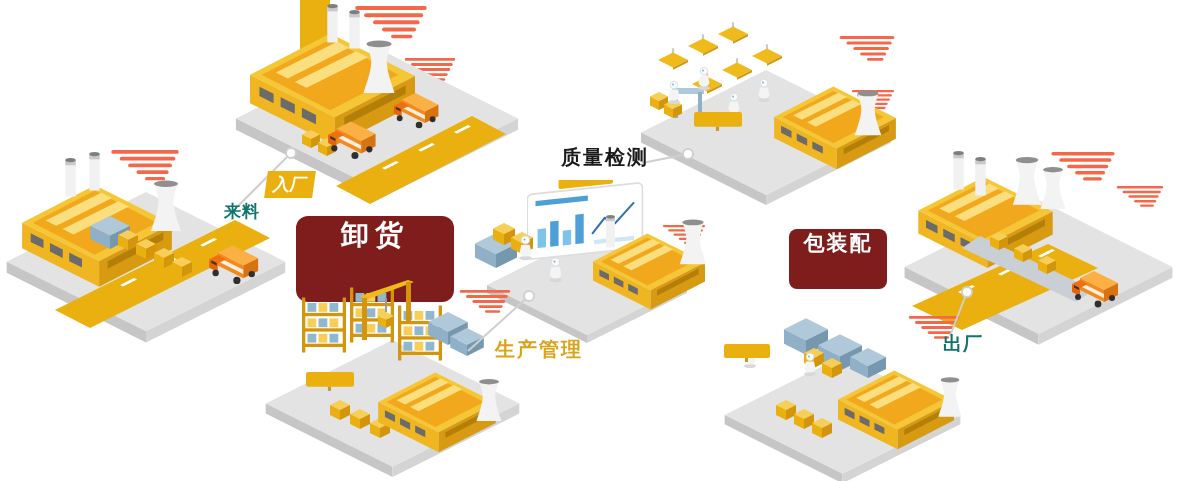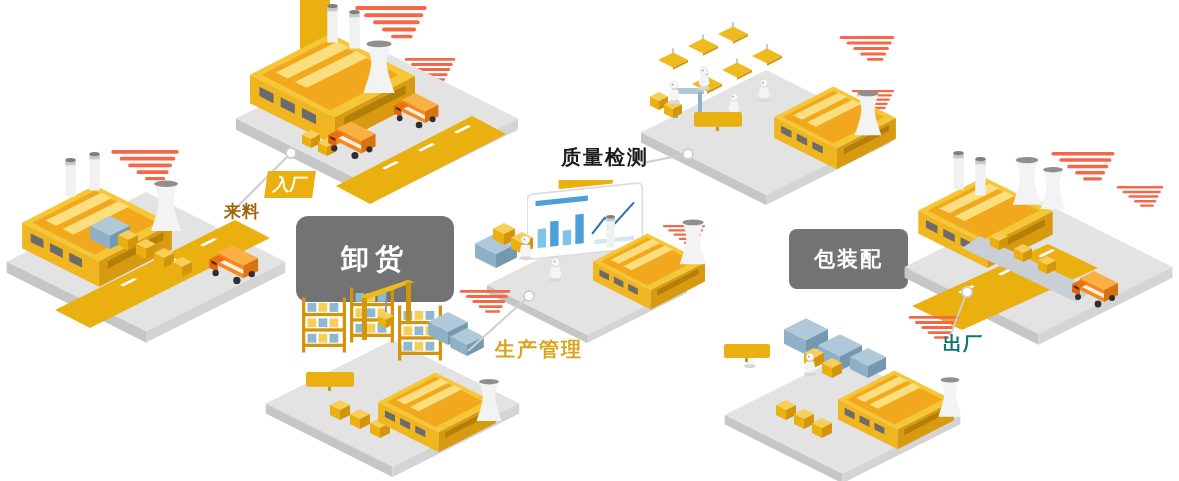--- a/index.html
+++ b/index.html
@@ -1,28 +1,28 @@
 <!DOCTYPE html>
 <html><head>
 <meta charset="utf-8">
 <style>
   html,body{margin:0;padding:0;background:#ffffff;}
   #stage{position:relative;width:1179px;height:481px;background:#ffffff;overflow:hidden;
          font-family:"Liberation Sans",sans-serif;}
   #scenes-svg{position:absolute;left:0;top:0;z-index:2;}
-  .plate{position:absolute;z-index:1;display:flex;align-items:center;justify-content:center;
-         background:#737373;color:#ffffff;font-weight:700;}
+  .plate{position:absolute;z-index:1;display:flex;align-items:flex-start;justify-content:center;
+         background:#7f1d1d;color:#ffffff;font-weight:700;}
   .plate-unloading{left:296px;top:216px;width:158px;height:86px;border-radius:12px;
                    font-size:28px;letter-spacing:6px;}
-  .plate-packaging{left:789px;top:229px;width:119px;height:60px;border-radius:8px;
+  .plate-packaging{left:789px;top:229px;width:98px;height:60px;border-radius:8px;
                    font-size:21px;letter-spacing:2px;}
   .lbl{position:absolute;z-index:5;font-weight:700;white-space:nowrap;}
   .lbl-incoming-gate{left:266px;top:171px;font-size:17px;color:#ffffff;background:#EAB00F;
                      padding:2px 7px;transform:skewX(-8deg);}
-  .lbl-incoming-material{left:224px;top:200px;font-size:17px;color:#a16207;letter-spacing:1px;}
+  .lbl-incoming-material{left:224px;top:200px;font-size:17px;color:#0f766e;letter-spacing:1px;}
   .lbl-quality{left:561px;top:144px;font-size:20px;color:#1A1A1A;letter-spacing:2px;}
   .lbl-production{left:495px;top:336px;font-size:20px;color:#D9A41B;letter-spacing:2px;}
   .lbl-shipping{left:943px;top:331px;font-size:19px;color:#0f766e;letter-spacing:1px;}
 </style>
 </head>
 <body>
 
 <div id="stage">
 
   <div class="plate plate-unloading">

